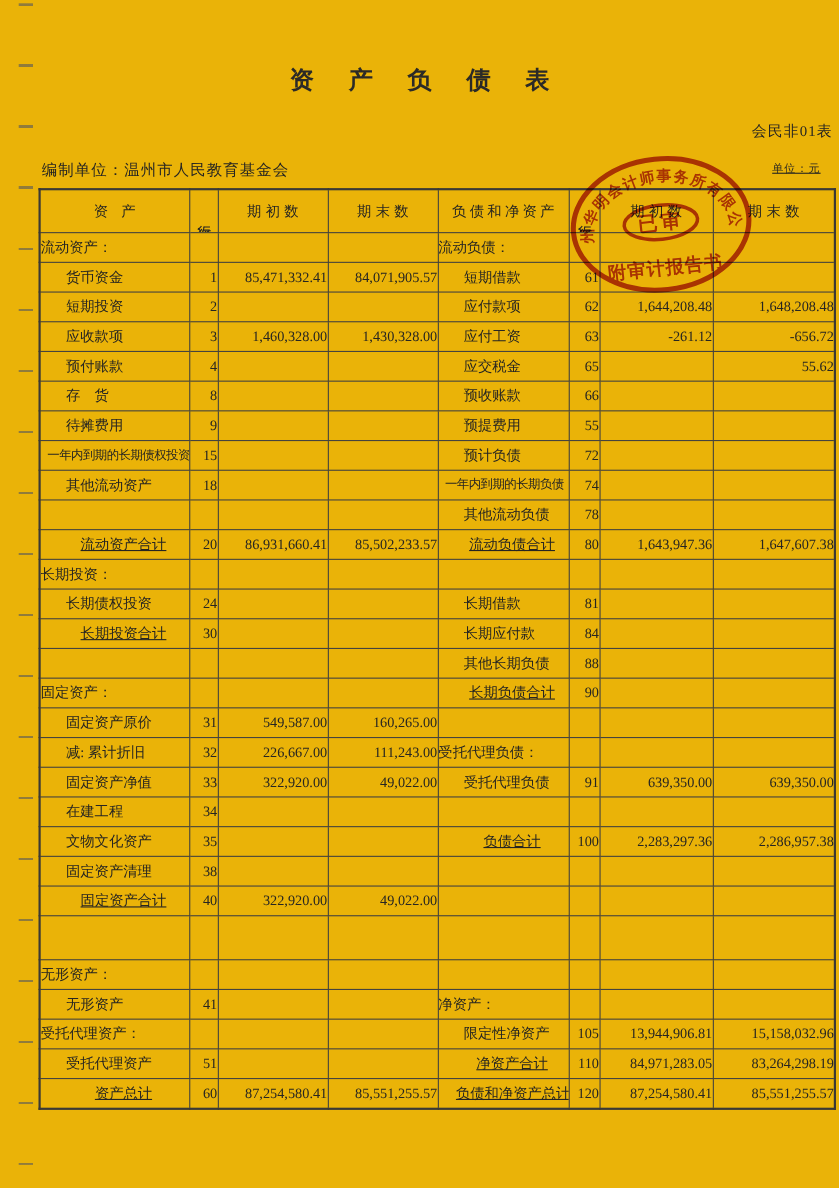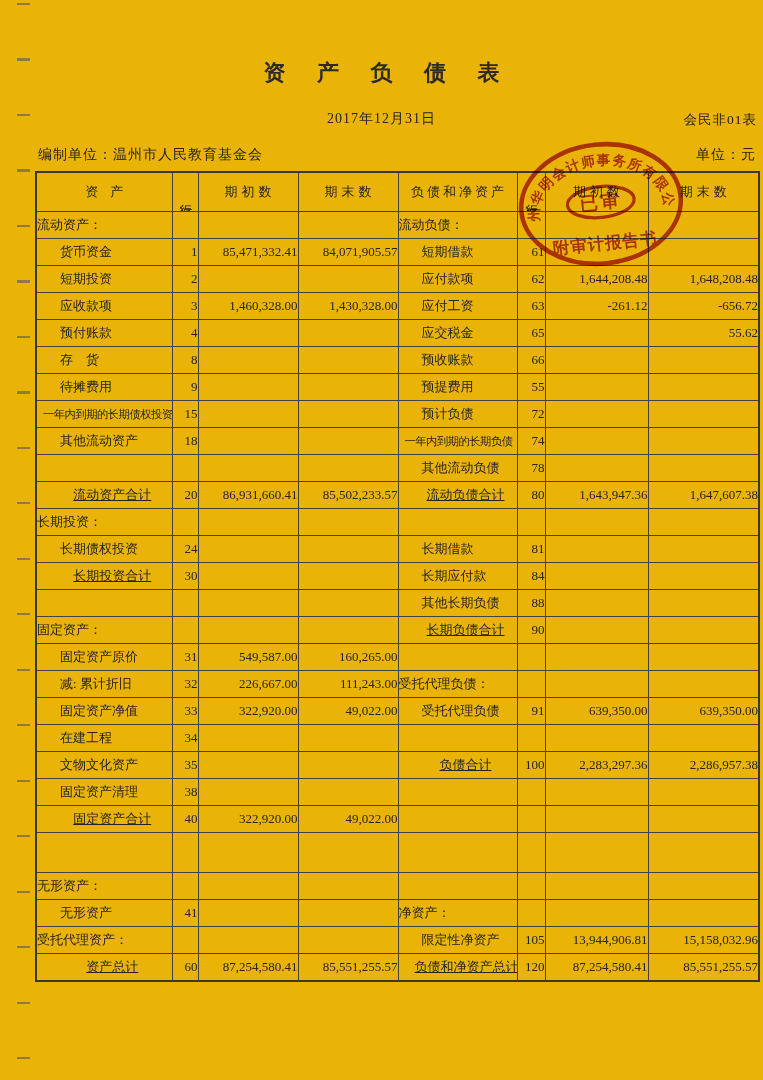--- a/index.html
+++ b/index.html
@@ -24,21 +24,21 @@
     position:absolute; top:110px; left:0; width:100%;
     text-align:center; font-size:14px; letter-spacing:1px;
   }
   .form-no {
     position:absolute; top:111px; right:6px; font-size:13.5px; letter-spacing:1px;
   }
   .prepared {
     position:absolute; top:146px; left:38px; font-size:14px; letter-spacing:1px;
   }
   .unit-label {
-    position:absolute; top:146px; right:7px; font-size:14px; letter-spacing:1px;
+    position:absolute; top:146px; right:17px; font-size:10px; letter-spacing:1px;text-decoration:underline;
   }
   table.sheet {
     position:absolute; left:35px; top:171px; width:723px;
     border-collapse:collapse; table-layout:fixed;
   }
   table.sheet th, table.sheet td {
     border:1px solid #45433e; overflow:hidden; white-space:nowrap;
     font-size:13px; font-weight:normal; padding:0; vertical-align:middle;
     height:26px; line-height:1.1;
   }
@@ -63,21 +63,20 @@
   }
 </style>
 </head>
 <body>
 
 <div class="page">
 
   <div class="edge-marks"></div>
 
   <div class="title">资 产 负 债 表</div>
-  <div class="date-line">2017年12月31日</div>
   <div class="form-no">会民非01表</div>
   <div class="prepared">编制单位：温州市人民教育基金会</div>
   <div class="unit-label">单位：元</div>
 
   <table class="sheet">
     <colgroup>
       <col style="width:136px">
         <col style="width:26px">
         <col style="width:100px">
         <col style="width:100px">
@@ -363,20 +362,30 @@
           <td class="name section">受托代理资产：</td>
           <td class="line"></td>
           <td class="num"></td>
           <td class="num"></td>
           <td class="name item">限定性净资产</td>
           <td class="line">105</td>
           <td class="num">13,944,906.81</td>
           <td class="num">15,158,032.96</td>
         </tr>
         <tr>
+          <td class="name item">受托代理资产</td>
+          <td class="line">51</td>
+          <td class="num"></td>
+          <td class="num"></td>
+          <td class="name total">净资产合计</td>
+          <td class="line">110</td>
+          <td class="num">84,971,283.05</td>
+          <td class="num">83,264,298.19</td>
+        </tr>
+        <tr>
           <td class="name total">资产总计</td>
           <td class="line">60</td>
           <td class="num">87,254,580.41</td>
           <td class="num">85,551,255.57</td>
           <td class="name total">负债和净资产总计</td>
           <td class="line">120</td>
           <td class="num">87,254,580.41</td>
           <td class="num">85,551,255.57</td>
         </tr>
       </tbody>

